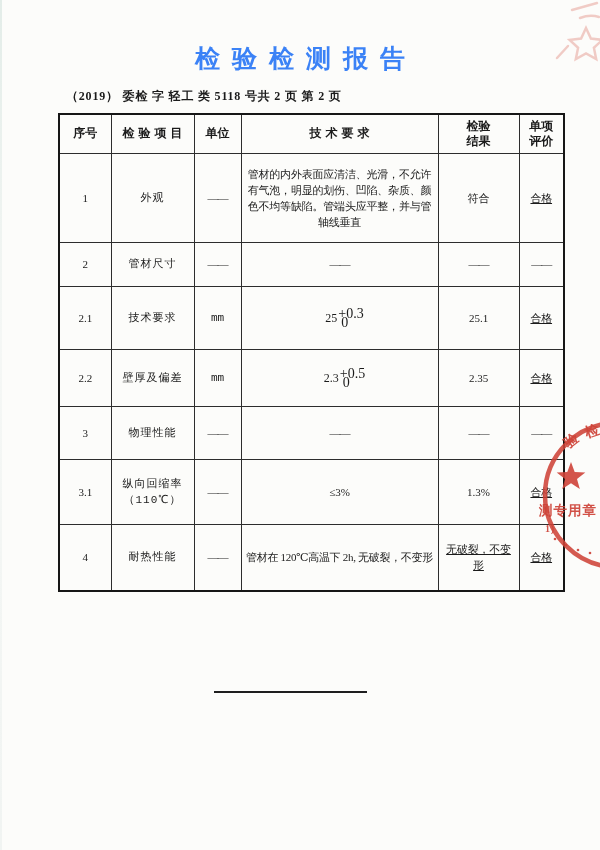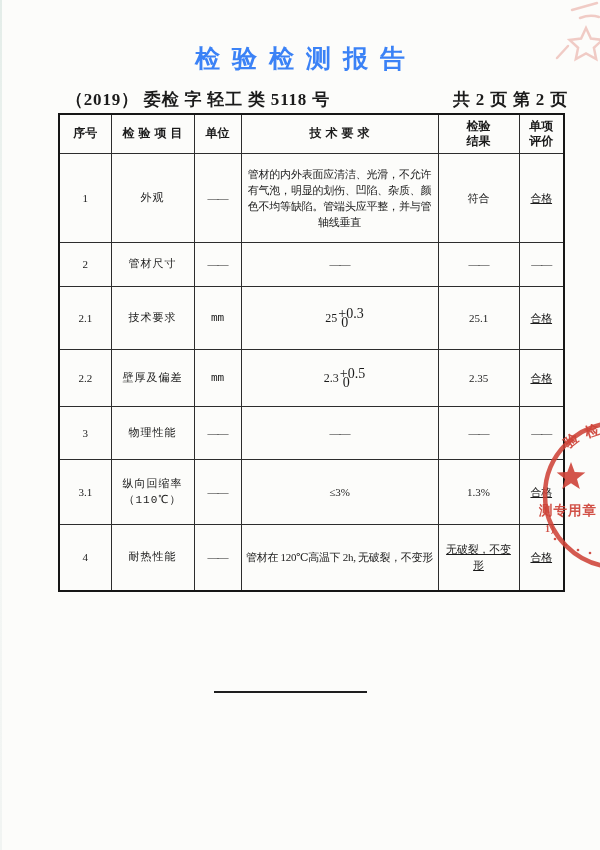--- a/index.html
+++ b/index.html
@@ -12,22 +12,22 @@
     position:absolute; left:0; top:0; width:2px; height:100%;
     background:linear-gradient(#dde9e4,#f3f6f4 40%,#eef2f0); opacity:.8;
   }
   .title {
     position:absolute; top:42px; left:0; width:100%;
     text-align:center; font-size:25px; font-weight:bold;
     letter-spacing:12px; text-indent:12px; color:#3b82f6;
   }
   .meta {
     position:absolute; top:88px; left:66px; width:502px;
-    display:flex; justify-content:space-between;
-    font-size:17px; font-weight:bold; letter-spacing:.8px;
+    display:flex; justify-content:flex-start;
+    font-size:12px; font-weight:bold; letter-spacing:.8px;
   }
   table.report {
     position:absolute; top:113px; left:58px; width:505px;
     border-collapse:collapse; table-layout:fixed;
     border:2.5px solid #161616;
   }
   table.report td {
     border:1.5px solid #2d2d2d; text-align:center; vertical-align:middle;
     font-size:11px; padding:2px 4px; line-height:16px; overflow:hidden;
   }

